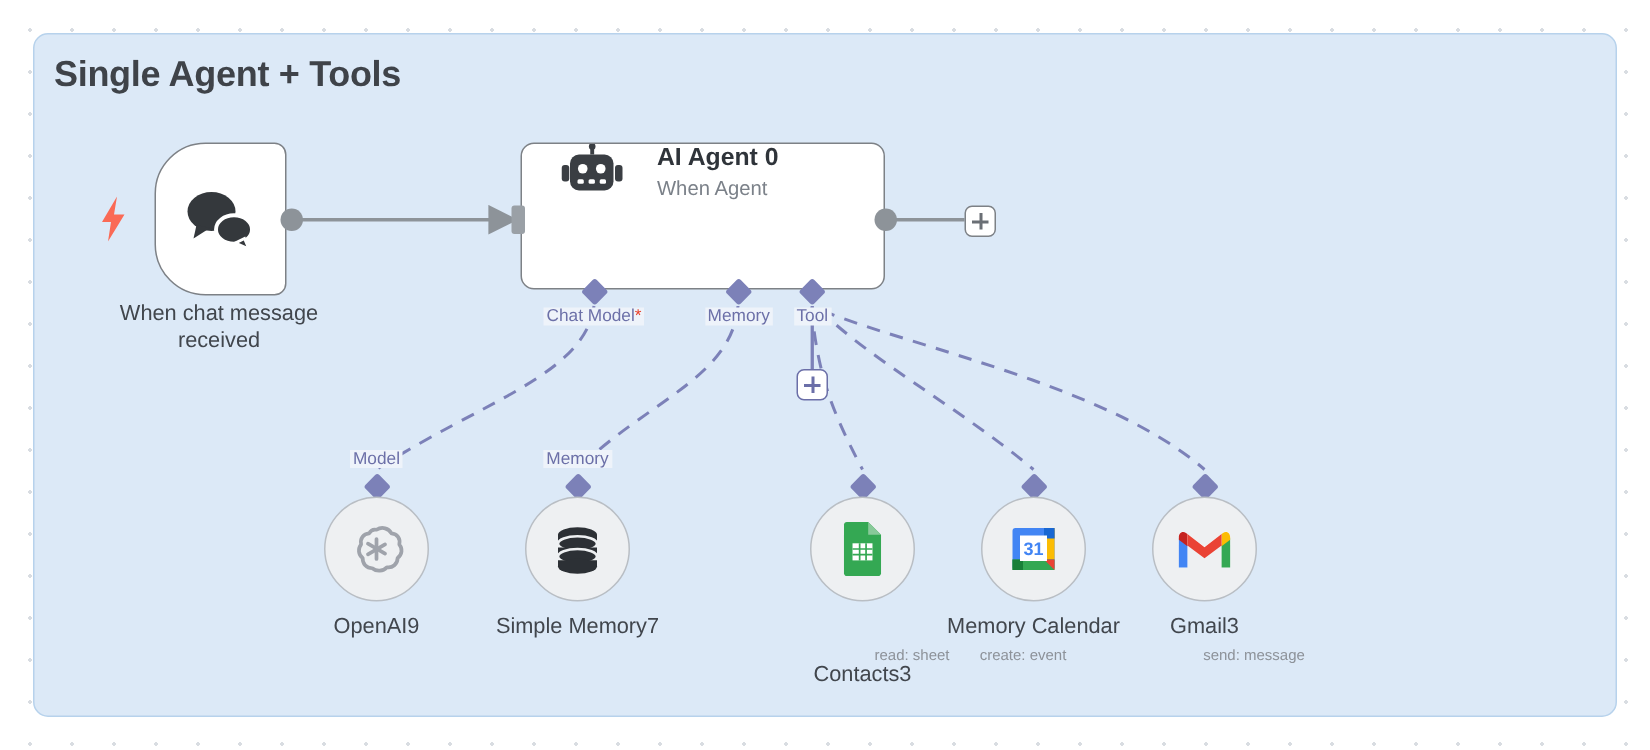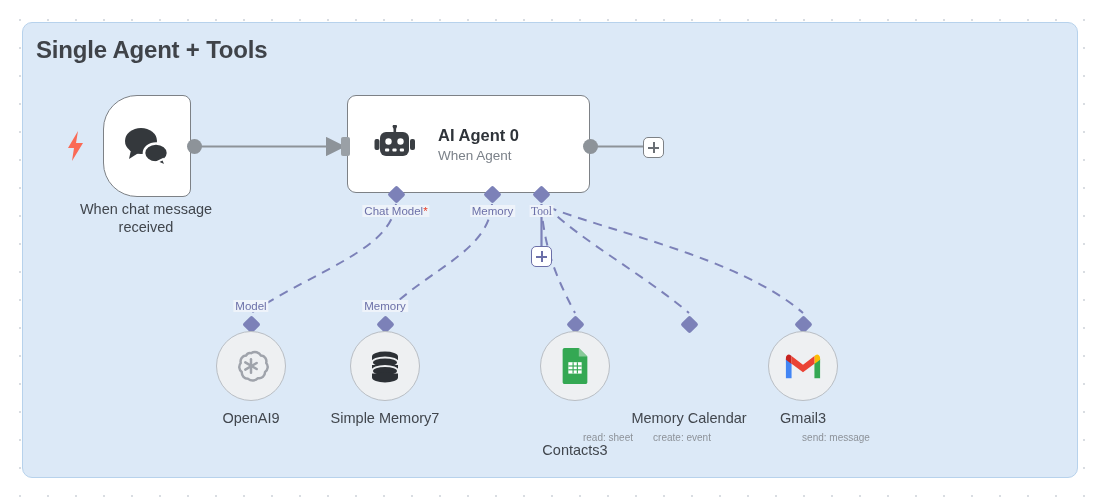--- a/index.html
+++ b/index.html
@@ -56,21 +56,21 @@
   }
   #bolt{position:absolute;left:66px;top:131px;width:20px;height:30px;}
 
   
   #agent-node{
     left:347px;top:95px;width:243px;height:98px;
     background:#ffffff;
     border:1.6px solid #7d8186;
     border-radius:9px;
     box-sizing:border-box;
-    display:flex;align-items:center;
+    display:flex;
     padding-left:26px;
     gap:22px;
   }
   #agent-texts{display:flex;flex-direction:column;gap:3px;}
   #agent-title{font-size:16.5px;color:#2f343a;font-weight:600;}
   #agent-subtitle{font-size:13.5px;color:#7b8189;}
 
   
   #agent-input{
     position:absolute;left:341px;top:137px;width:9px;height:19px;
@@ -208,21 +208,21 @@
 
   <div class="diamond" style="left:389.5px;top:188px;"></div>
   <div class="port-label" style="left:396px;top:205px;">
     <span>Chat Model</span><span class="req">*</span>
   </div>
 
   <div class="diamond" style="left:486px;top:188px;"></div>
   <div class="port-label" style="left:492.5px;top:205px;">Memory</div>
 
   <div class="diamond" style="left:535px;top:188px;"></div>
-  <div class="port-label" style="left:541.5px;top:205px;font-family:Liberation Serif, serif;">Tool</div>
+  <div class="port-label" style="left:541.5px;top:205px;">Tool</div>
 
   <div class="plus-btn accent" id="tool-plus">
     <span></span>
   </div>
 
   <div class="port-label" style="left:251px;top:300px;">Model</div>
   <div class="diamond" style="left:244.5px;top:318px;"></div>
   <div class="circle-node" style="left:216px;top:331px;">
     <svg width="38" height="38" viewBox="0 0 40 40">
       <g fill="none" stroke="#9fa3ab" stroke-width="2.6" stroke-linejoin="round" stroke-linecap="round">
@@ -261,20 +261,33 @@
         <line x1="10" y1="24" x2="24" y2="24"></line>
         <line x1="15" y1="16" x2="15" y2="28"></line>
         <line x1="19.5" y1="16" x2="19.5" y2="28"></line>
       </g>
     </svg>
   </div>
   <div class="sub-label" style="left:575px;top:410px;margin-top:32px;">Contacts3</div>
   <div class="sub-sub" style="left:575px;top:432px;">read: sheet</div>
 
   <div class="diamond" style="left:682.5px;top:318px;"></div>
+  <div class="circle-node" style="left:654px;top:331px;">
+    <svg width="36" height="36" viewBox="0 0 36 36">
+      <rect x="4" y="4" width="28" height="28" rx="2" fill="#4285f4"></rect>
+      <path d="M25,4 L32,4 L32,11 Z" fill="#1a73e8"></path>
+      <rect x="25" y="4" width="7" height="21" fill="#fbbc04"></rect>
+      <rect x="25" y="4" width="7" height="7" fill="#1967d2"></rect>
+      <rect x="4" y="25" width="28" height="7" fill="#34a853"></rect>
+      <path d="M25,25 L32,25 L32,32 Z" fill="#ea4335"></path>
+      <rect x="4" y="25" width="7" height="7" fill="#188038"></rect>
+      <rect x="9" y="9" width="18" height="17" fill="#ffffff"></rect>
+      <text x="18" y="22" font-family="Liberation Sans, sans-serif" font-size="12" font-weight="bold" fill="#4285f4" text-anchor="middle">31</text>
+    </svg>
+  </div>
   <div class="sub-label" style="left:689px;top:410px;">Memory Calendar</div>
   <div class="sub-sub" style="left:649px;top:432px;">create: event</div>
 
   <div class="diamond" style="left:796.5px;top:318px;"></div>
   <div class="circle-node" style="left:768px;top:331px;">
     <svg width="38" height="30" viewBox="0 0 40 30">
       <path d="M2,6 L2,28 L8,28 L8,12 L20,21 L32,12 L32,28 L38,28 L38,6 C38,3.5 35,2 33,3.7 L20,13.5 L7,3.7 C5,2 2,3.5 2,6 Z" fill="#ffffff"></path>
       <path d="M2,28 L8,28 L8,12 L2,7.5 Z" fill="#4285f4"></path>
       <path d="M32,28 L38,28 L38,7.5 L32,12 Z" fill="#34a853"></path>
       <path d="M2,6.5 C2,3.5 5,2 7,3.7 L8,4.5 L8,13 L2,8.5 Z" fill="#c5221f"></path>

